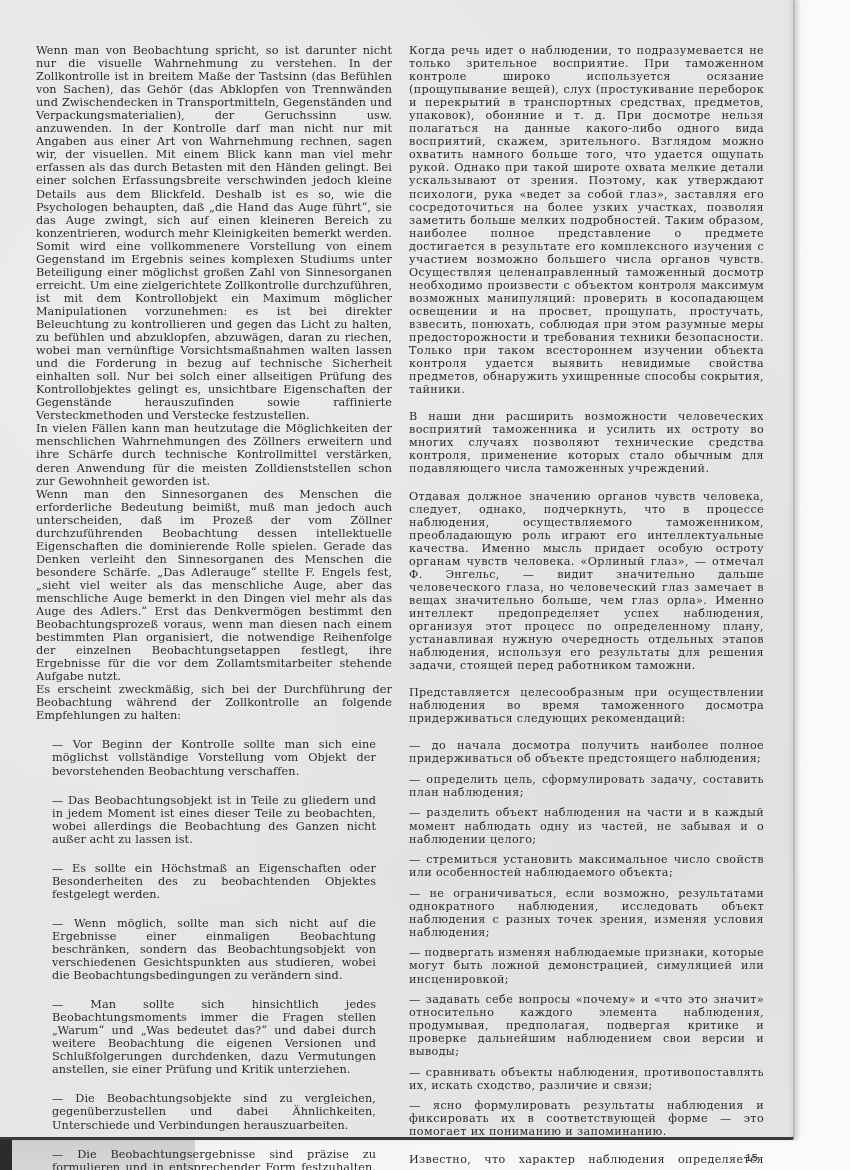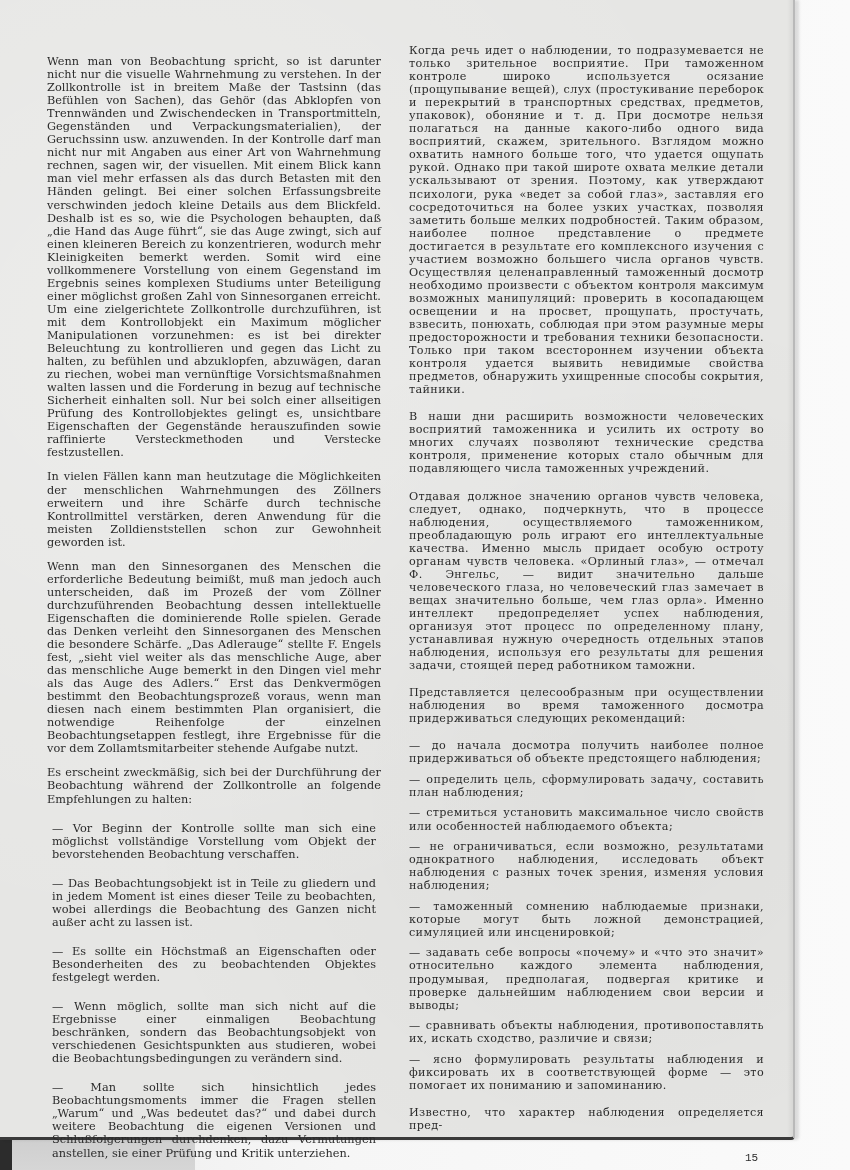--- a/index.html
+++ b/index.html
@@ -38,21 +38,21 @@
     font-family: "DejaVu Serif", serif;
     font-size: 11.3px;
     line-height: 13.05px;
     color: #2b2b2b;
     text-align: justify;
     hyphens: manual;
     letter-spacing: 0.05px;
   }
   .col-de { left: 36px; width: 356px; }
   .col-ru { left: 409px; width: 355px; letter-spacing: 0.35px; font-size: 11.2px; }
-  .col p { margin: 11px; }
+  .col p { margin: 0; }
   .col-de .item { margin: 16px; }
   .col-ru .para { margin: 0 0 14px 0; }
   .col-ru .item { margin: 0 0 7.5px 0; }
   .page-number {
     position: absolute; left: 745px; top: 1152px;
     font-family: Liberation Mono, monospace; font-size: 11px; color: #2b2b2b;
   }
 </style>
 </head>
 <body>
@@ -76,23 +76,24 @@
     <p class="item">— Die Beobachtungsergebnisse sind präzise zu formulieren und in entsprechender Form festzuhalten. Das hilft, sie zu verstehen und sich an sie zu erinnern.</p>
   </div>
 
   <div class="col col-ru">
     <p class="para">Когда речь идет о наблюдении, то подразумевается не только зрительное восприятие. При таможенном контроле широко используется осязание (прощупывание вещей), слух (простукивание переборок и перекрытий в транспортных средствах, предметов, упаковок), обоняние и т. д. При досмотре нельзя полагаться на данные какого-либо одного вида восприятий, скажем, зрительного. Взглядом можно охватить намного больше того, что удается ощупать рукой. Однако при такой широте охвата мелкие детали ускальзывают от зрения. Поэтому, как утверждают психологи, рука «ведет за собой глаз», заставляя его сосредоточиться на более узких участках, позволяя заметить больше мелких подробностей. Таким образом, наиболее полное представление о предмете достигается в результате его комплексного изучения с участием возможно большего числа органов чувств. Осуществляя целенаправленный таможенный досмотр необходимо произвести с объектом контроля максимум возможных манипуляций: проверить в косопадающем освещении и на просвет, прощупать, простучать, взвесить, понюхать, соблюдая при этом разумные меры предосторожности и требования техники безопасности. Только при таком всестороннем изучении объекта контроля удается выявить невидимые свойства предметов, обнаружить ухищренные способы сокрытия, тайники.</p>
     <p class="para">В наши дни расширить возможности человеческих восприятий таможенника и усилить их остроту во многих случаях позволяют технические средства контроля, применение которых стало обычным для подавляющего числа таможенных учреждений.</p>
     <p class="para">Отдавая должное значению органов чувств человека, следует, однако, подчеркнуть, что в процессе наблюдения, осуществляемого таможенником, преобладающую роль играют его интеллектуальные качества. Именно мысль придает особую остроту органам чувств человека. «Орлиный глаз», — отмечал Ф. Энгельс, — видит значительно дальше человеческого глаза, но человеческий глаз замечает в вещах значительно больше, чем глаз орла». Именно интеллект предопределяет успех наблюдения, организуя этот процесс по определенному плану, устанавливая нужную очередность отдельных этапов наблюдения, используя его результаты для решения задачи, стоящей перед работником таможни.</p>
     <p class="para">Представляется целесообразным при осуществлении наблюдения во время таможенного досмотра придерживаться следующих рекомендаций:</p>
     <p class="item">— до начала досмотра получить наиболее полное придерживаться об объекте предстоящего наблюдения;</p>
     <p class="item">— определить цель, сформулировать задачу, составить план наблюдения;</p>
+    <p class="item">— разделить объект наблюдения на части и в каждый момент наблюдать одну из частей, не забывая и о наблюдении целого;</p>
     <p class="item">— стремиться установить максимальное число свойств или особенностей наблюдаемого объекта;</p>
     <p class="item">— не ограничиваться, если возможно, результатами однократного наблюдения, исследовать объект наблюдения с разных точек зрения, изменяя условия наблюдения;</p>
-    <p class="item">— таможенный сомнению наблюдаемые признаки, которые могут быть ложной демонстрацией, симуляцией или инсценировкой;</p>
+    <p class="item">— подвергать изменяя наблюдаемые признаки, которые могут быть ложной демонстрацией, симуляцией или инсценировкой;</p>
     <p class="item">— задавать себе вопросы «почему» и «что это значит» относительно каждого элемента наблюдения, продумывая, предполагая, подвергая критике и проверке дальнейшим наблюдением свои версии и выводы;</p>
     <p class="item">— сравнивать объекты наблюдения, противопоставлять их, искать сходство, различие и связи;</p>
     <p class="item" style="margin-bottom:14px">— ясно формулировать результаты наблюдения и фиксировать их в соответствующей форме — это помогает их пониманию и запоминанию.</p>
     <p class="para">Известно, что характер наблюдения определяется пред-</p>
   </div>
 
   <div class="page-number">15</div>
 </div>
 
 </body></html>

